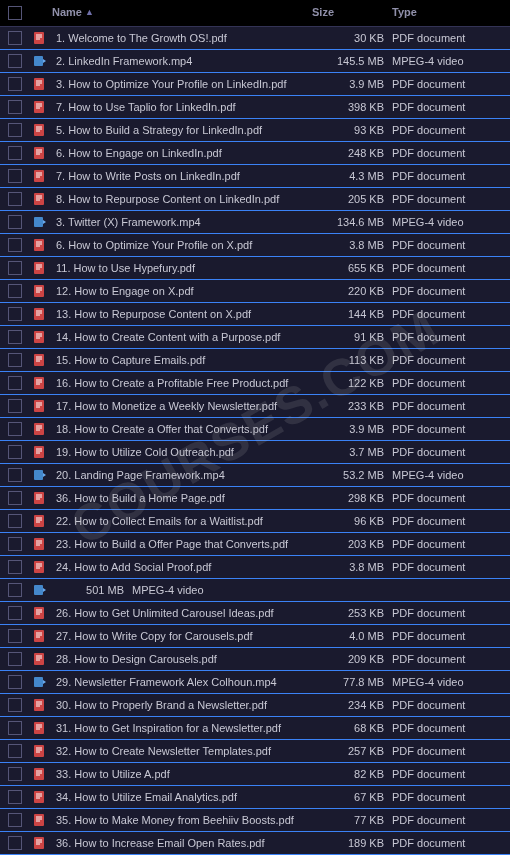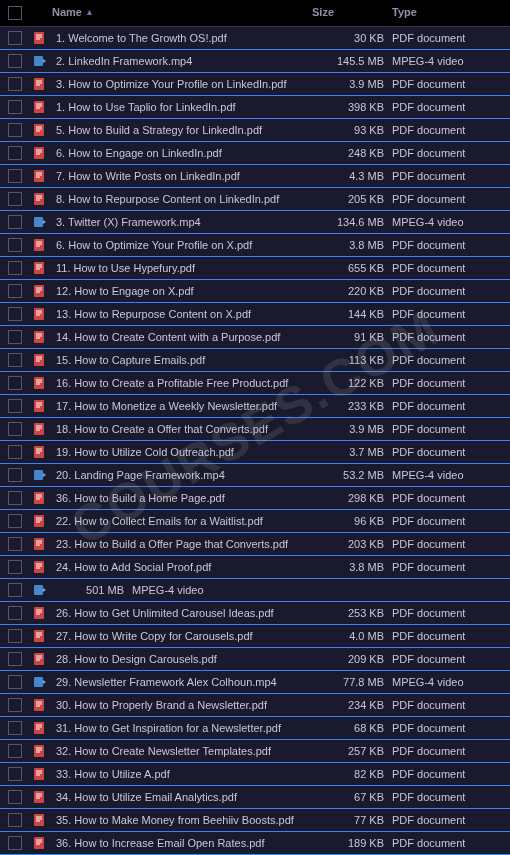--- a/index.html
+++ b/index.html
@@ -203,21 +203,21 @@
         <div class="col-icon">
           <div class="file-icon">
             <svg width="14" height="14" viewBox="0 0 14 14">
               <rect x="1" y="1" width="10" height="12" rx="1" fill="#cc4444"></rect>
               <line x1="3" y1="4" x2="9" y2="4" stroke="#fff" stroke-width="1"></line>
               <line x1="3" y1="6" x2="9" y2="6" stroke="#fff" stroke-width="1"></line>
               <line x1="3" y1="8" x2="7" y2="8" stroke="#fff" stroke-width="1"></line>
             </svg>
           </div>
         </div>
-        <div class="col-name"><span class="file-name">1. How to Use Taplio for LinkedIn.pdf</span></div>
+        <div class="col-name"><span class="file-name">7. How to Use Taplio for LinkedIn.pdf</span></div>
         <div class="col-size">398 KB</div>
         <div class="col-type">PDF document</div>
       </div>
       <div class="table-row">
         <div class="col-check">
           <div class="checkbox"></div>
         </div>
         <div class="col-icon">
           <div class="file-icon">
             <svg width="14" height="14" viewBox="0 0 14 14">

